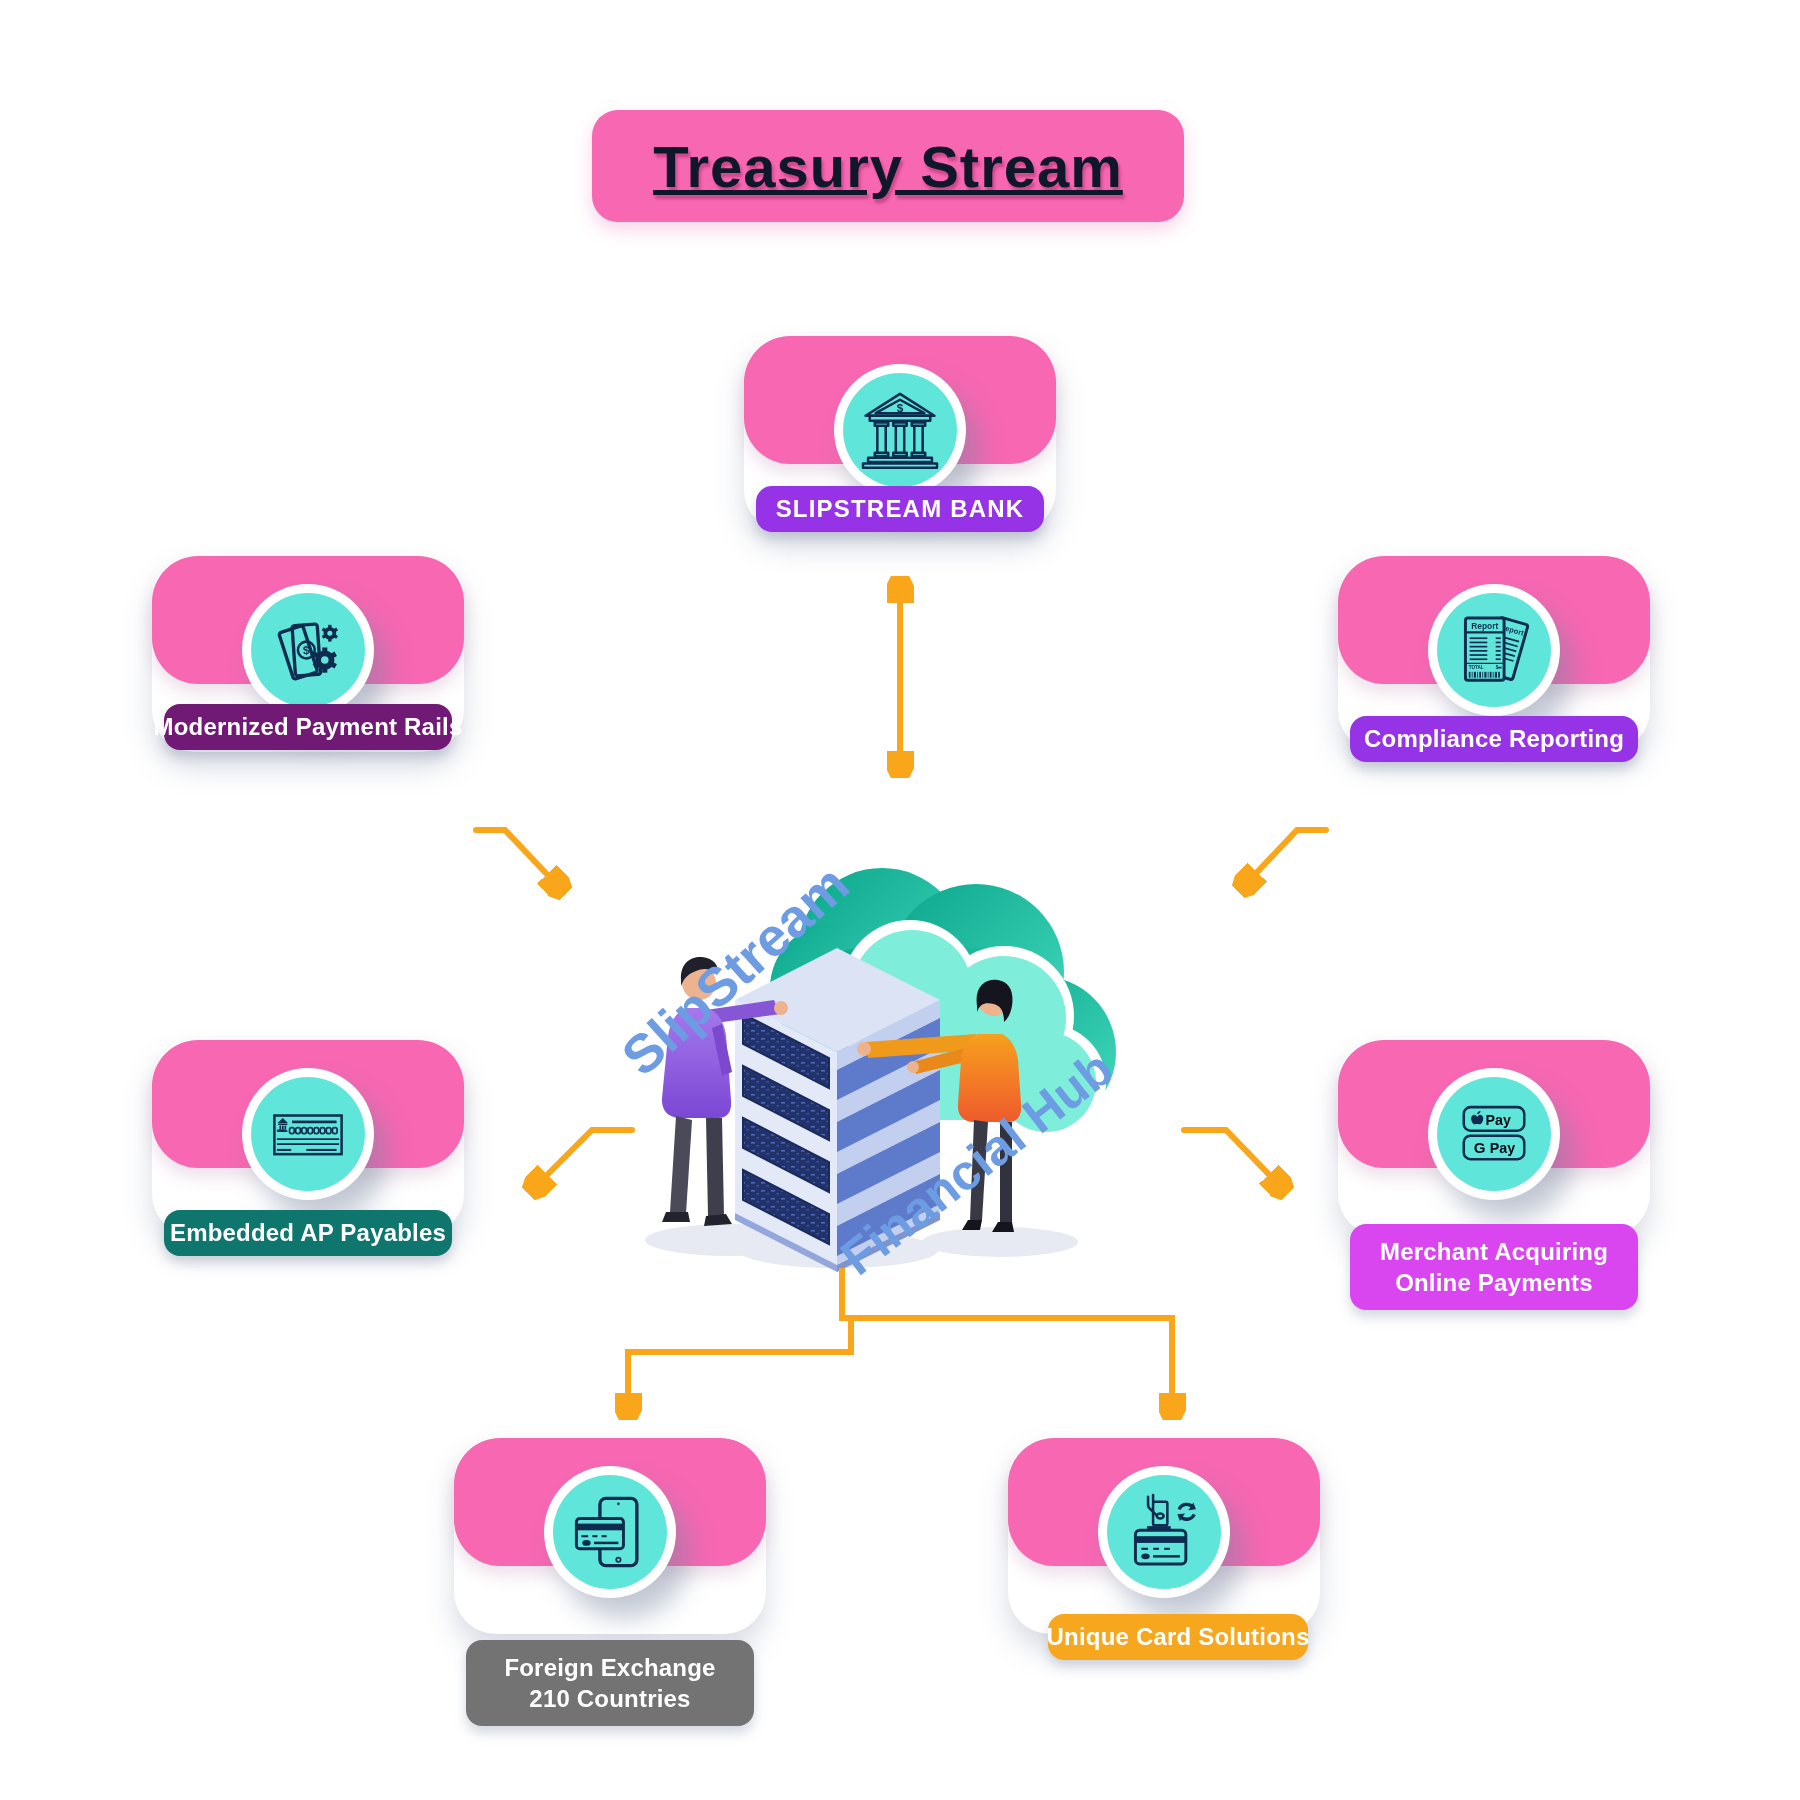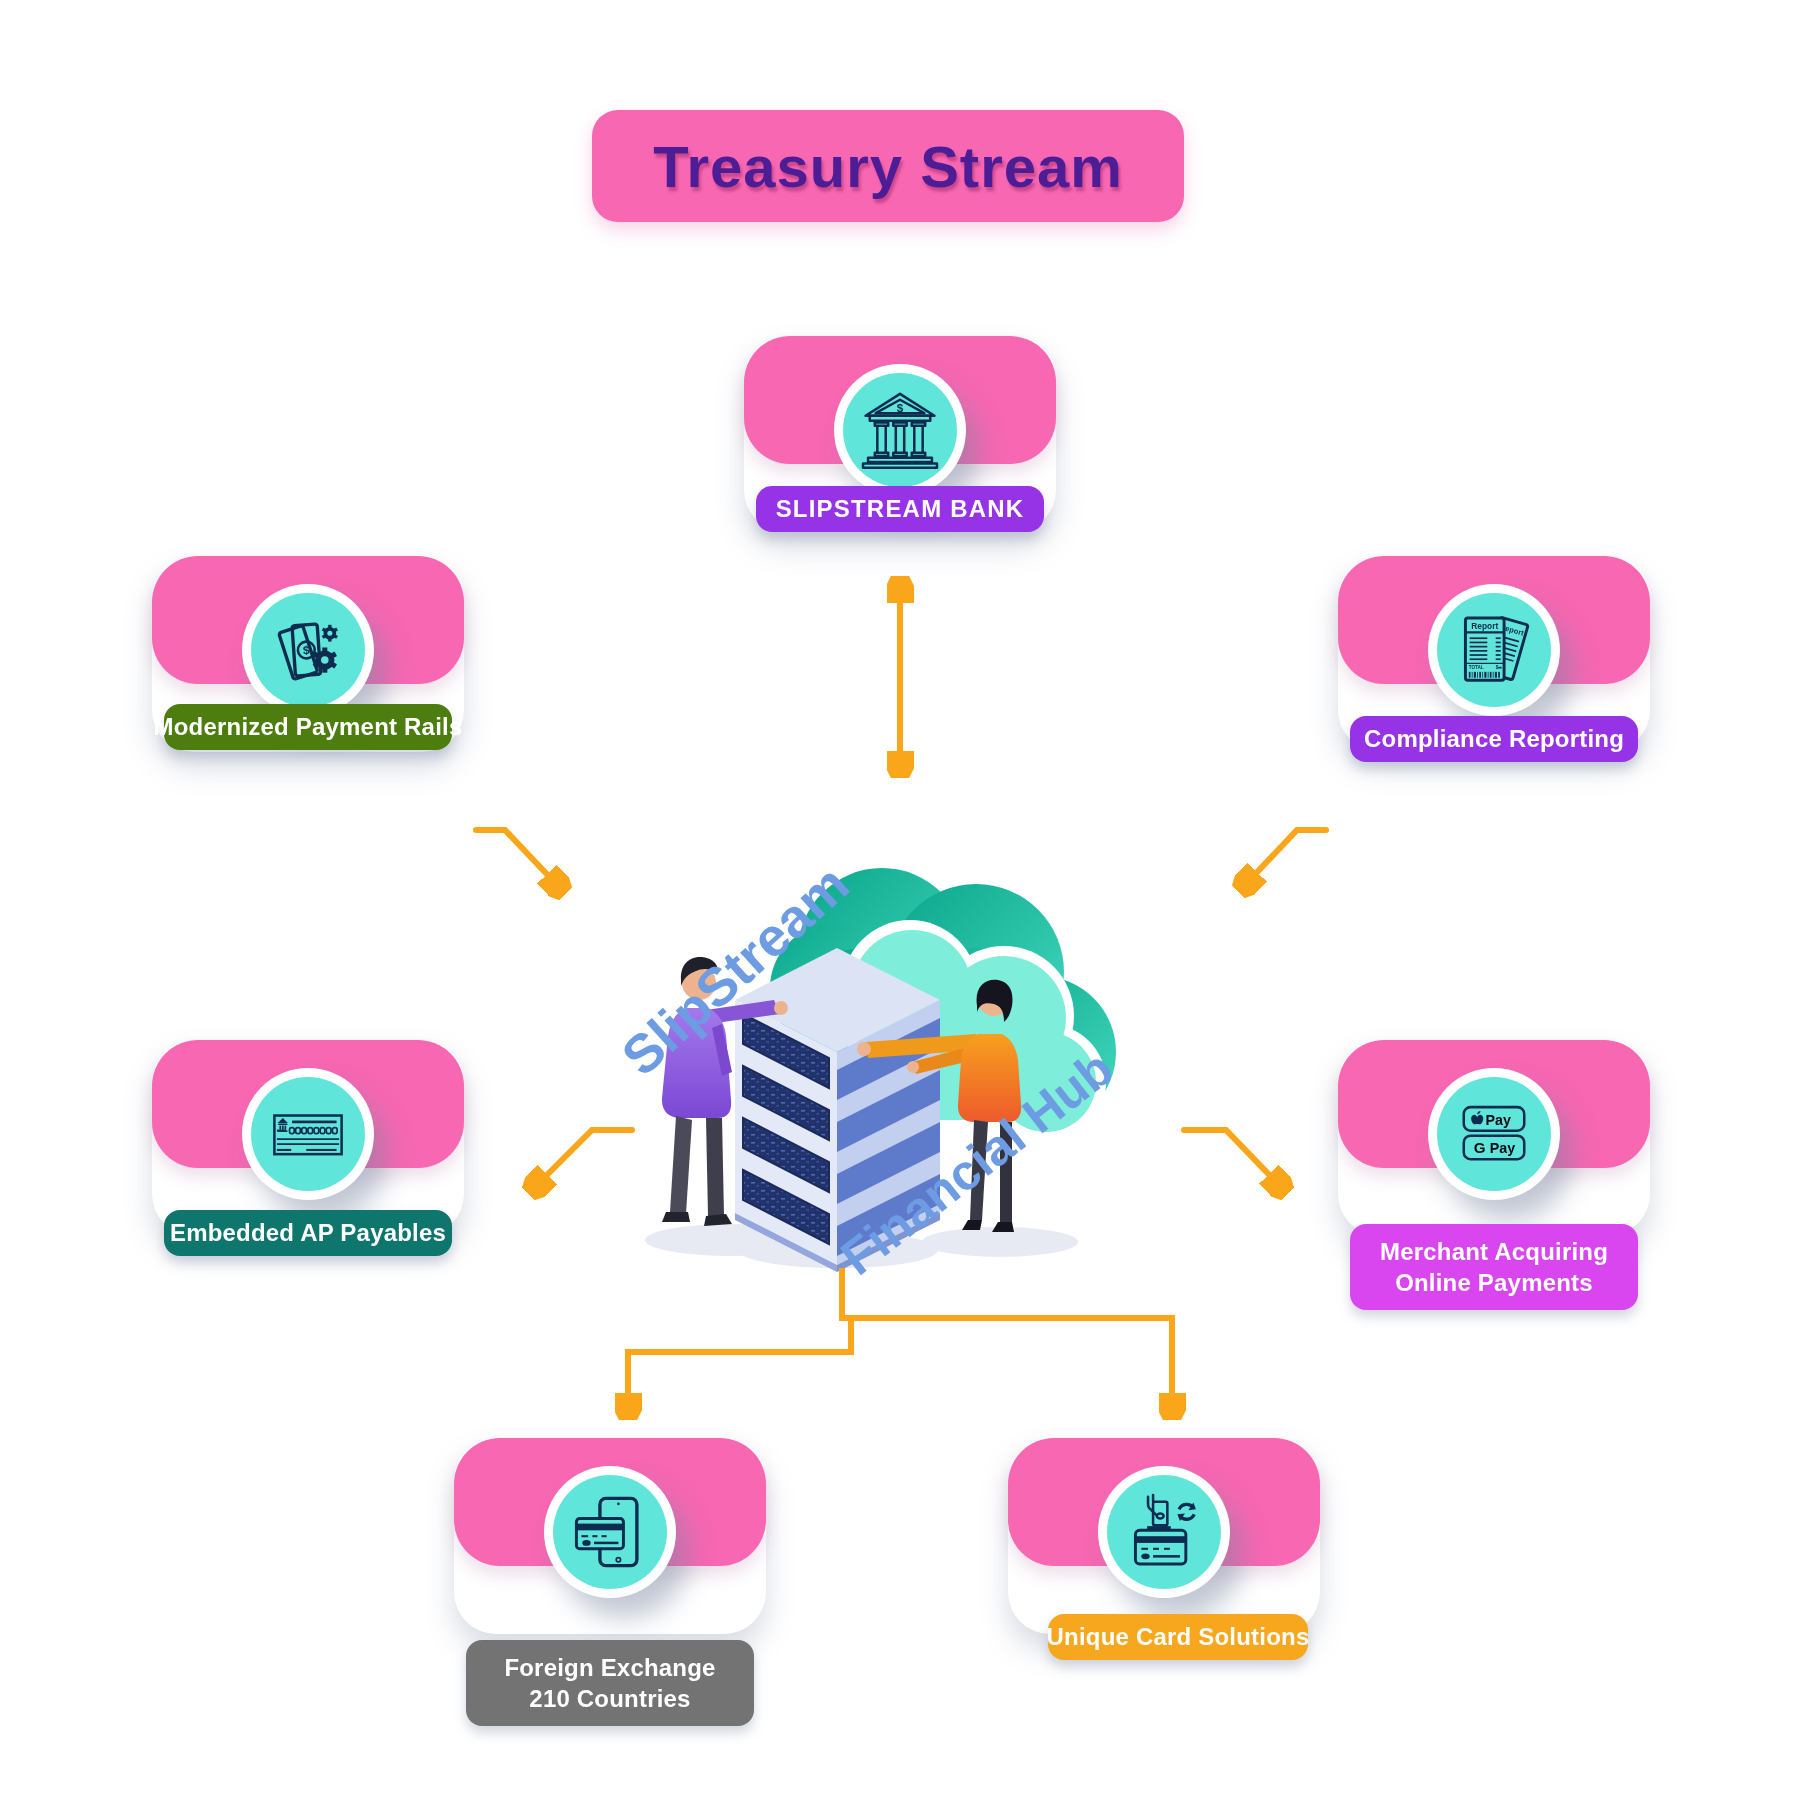--- a/index.html
+++ b/index.html
@@ -6,22 +6,22 @@
   .canvas{position:relative;width:1800px;height:1800px;background:#ffffff;overflow:hidden;
           font-family:"Liberation Sans", sans-serif;}
   :root{
     --pink:#F767B2; --purple:#9633E6; --orange:#F6A71E; --arrow:#F9A61B;
     --cyan:#5FE5DA; --blue-text:#6D9CE3; --icon-stroke:#0E2C50;
   }
   
   .title-pill{position:absolute;left:592px;top:110px;width:592px;height:112px;border-radius:26px;
     background:var(--pink);display:flex;align-items:center;justify-content:center;
     box-shadow:0 8px 18px rgba(231,84,160,.25);}
-  .title-pill span{color:#4c1d95;font-size:58px;font-weight:700;letter-spacing:1px;
-    text-shadow:2px 4px 3px rgba(140,20,80,.40);}
+  .title-pill span{color:#0f172a;font-size:58px;font-weight:700;letter-spacing:1px;
+    text-shadow:2px 4px 3px rgba(140,20,80,.40);text-decoration:underline;}
   
   .node{position:absolute;width:312px;height:264px;}
   .node-card{position:absolute;left:0;top:0;width:312px;height:196px;background:#fff;border-radius:42px;
     box-shadow:0 16px 28px rgba(130,140,165,.30);}
   .node-head{position:absolute;left:0;top:0;width:312px;height:128px;background:var(--pink);border-radius:46px;
     box-shadow:0 10px 16px rgba(150,60,120,.15);}
   .node-circle{position:absolute;left:50%;top:28px;transform:translateX(-50%);width:132px;height:132px;
     border-radius:50%;background:#fff;box-shadow:14px 20px 26px rgba(120,132,160,.45);
     display:flex;align-items:center;justify-content:center;}
   .node-circle .inner{width:114px;height:114px;border-radius:50%;background:var(--cyan);
@@ -220,21 +220,21 @@
             <rect x="-3" y="-15" width="6" height="30"></rect>
             <rect x="-3" y="-15" width="6" height="30" transform="rotate(60)"></rect>
             <rect x="-3" y="-15" width="6" height="30" transform="rotate(120)"></rect>
             <circle r="11.5"></circle>
           </g>
           <circle r="4.5" fill="var(--cyan)"></circle>
         </g>
       </svg>
     </div>
       </div>
-    <div class="pill pill-1" style="top: 148px; background: #4d7c0f; text-align: center;">
+    <div class="pill pill-1" style="top: 148px; background: #701a75; text-align: center;">
       <span>Modernized Payment Rails</span>
     </div>
   </div>
 
   <div class="node z2" style="left:1338px;top:556px;">
     <div class="node-card"></div>
     <div class="node-head"></div>
     <div class="node-circle">
         <div class="inner">
       <svg class="icon" width="84" height="84" viewBox="0 0 100 100">

